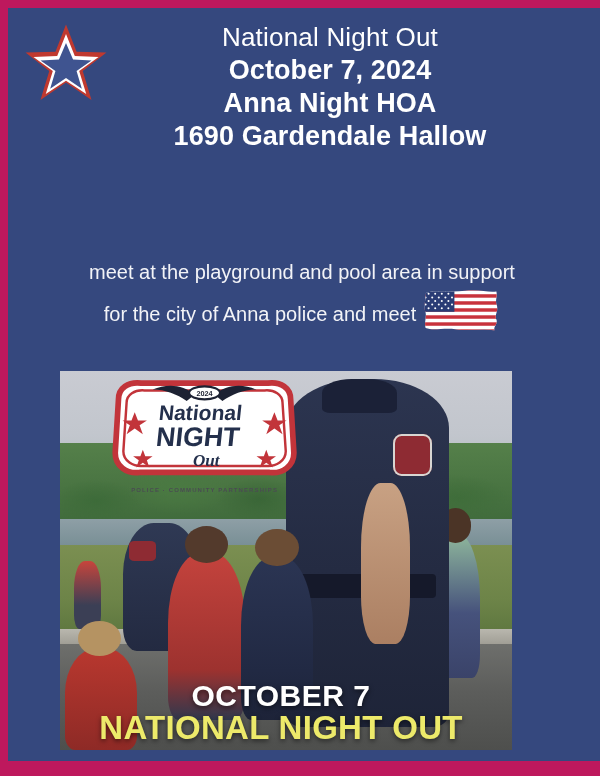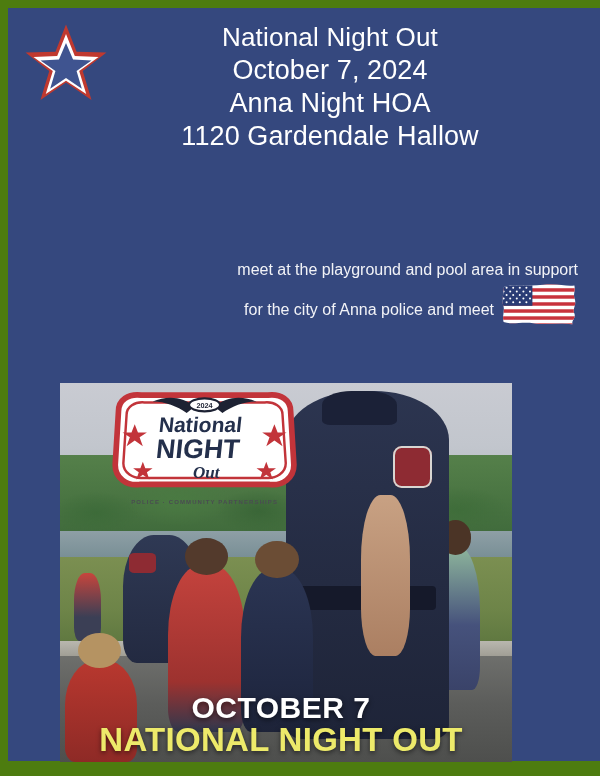--- a/index.html
+++ b/index.html
@@ -8,21 +8,21 @@
     padding: 0;
     background: #ffffff;
   }
   body {
     font-family: "Liberation Sans", sans-serif;
   }
   .flyer {
     position: relative;
     width: 600px;
     height: 776px;
-    background: #4d7c0f;
+    background: #be185d;
     overflow: hidden;
   }
   .flyer-bg {
     position: absolute;
     left: 8px;
     top: 8px;
     width: 592px;
     height: 753px;
     background: #35487e;
   }
@@ -46,50 +46,50 @@
     color: #ffffff;
     line-height: 1.22;
   }
   .headline .line-title {
     font-size: 26px;
     font-weight: 400;
     letter-spacing: 0.2px;
   }
   .headline .line-strong {
     font-size: 27px;
-    font-weight: 400;
+    font-weight: 700;
     letter-spacing: 0.1px;
   }
 
   
   .subtext {
     position: absolute;
     left: 26px;
     top: 258px;
     width: 552px;
-    text-align: right;
+    text-align: center;
     color: #f2f3f7;
-    font-size: 16px;
+    font-size: 20px;
     font-weight: 400;
     line-height: 1.45;
   }
   .subtext .flag-inline {
     display: inline-block;
     vertical-align: -12px;
     width: 78px;
     height: 46px;
     margin-left: 6px;
   }
   .flag-inline svg { display: block; width: 100%; height: 100%; }
 
   
   .photo {
     position: absolute;
     left: 60px;
-    top: 383px;
+    top: 371px;
     width: 452px;
     height: 379px;
     overflow: hidden;
     background: #6d7f6a;
   }
   .photo-sky {
     position: absolute; left: 0; top: 0; right: 0; height: 30%;
     background: linear-gradient(180deg, #c9cbd2 0%, #c2c6cd 55%, #b3bcc0 100%);
   }
   .photo-trees {
@@ -253,21 +253,21 @@
       <polygon points="50,5 62,36 96,37 69,58 79,91 50,71 21,91 31,58 4,37 38,36" fill="#c0392f"></polygon>
       <polygon points="50,16 60,41 87,42 65,58 73,84 50,69 27,84 35,58 13,42 40,41" fill="#ffffff"></polygon>
       <polygon points="50,26 58,45 79,46 62,58 68,78 50,66 32,78 38,58 21,46 42,45" fill="#3f5490"></polygon>
     </svg>
   </div>
 
   <div class="headline">
     <div class="line-title">National Night Out</div>
     <div class="line-strong">October 7, 2024</div>
     <div class="line-strong">Anna Night HOA</div>
-    <div class="line-strong">1120 Gardendale Hallow</div>
+    <div class="line-strong">1690 Gardendale Hallow</div>
   </div>
 
   <div class="subtext">
     <div>meet at the playground and pool area in support</div>
     <div>
       <span>for the city of Anna police and meet</span><span class="flag-inline">
         <svg viewBox="0 0 130 76" xmlns="http://www.w3.org/2000/svg">
           <defs>
             <clipPath id="brushclip">
               <path d="M5,10 C20,4 48,9 72,6 C96,3 112,10 124,7

